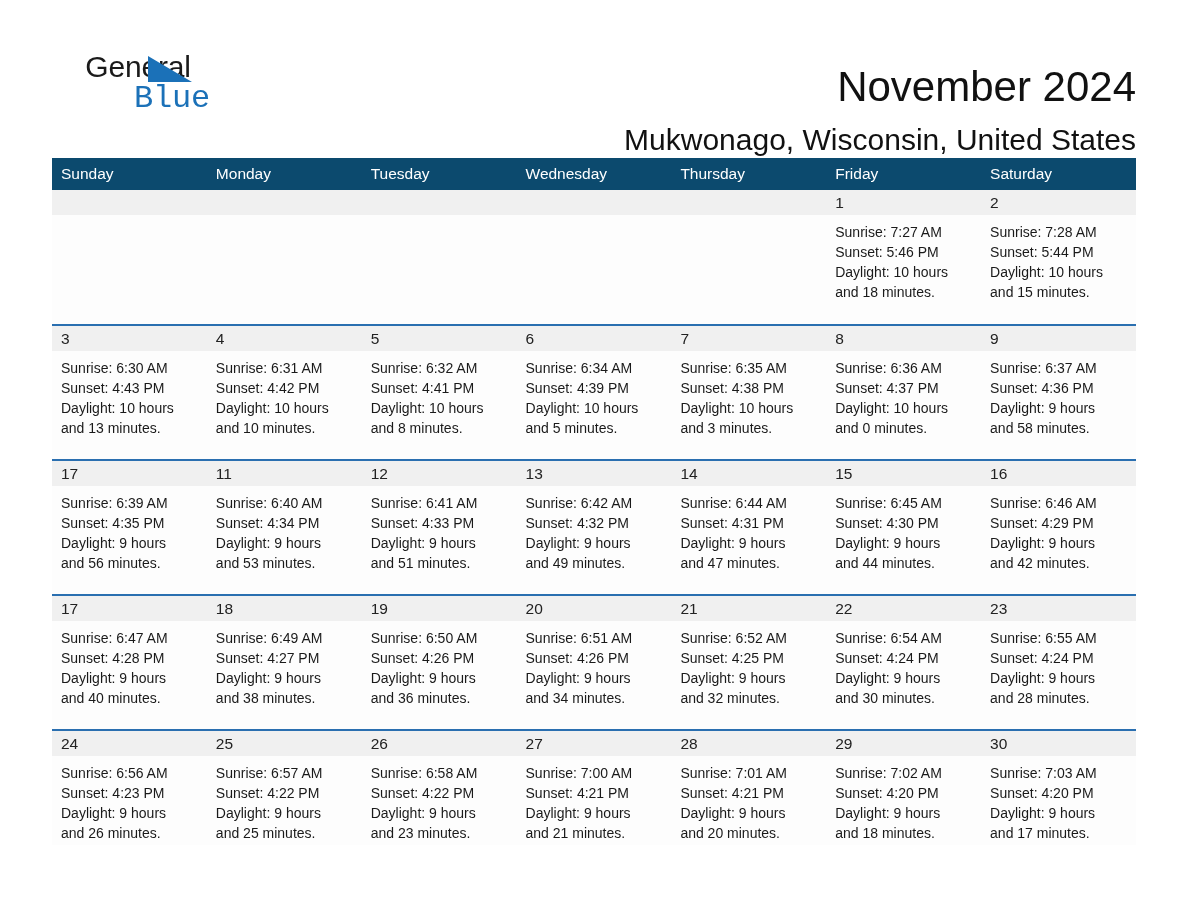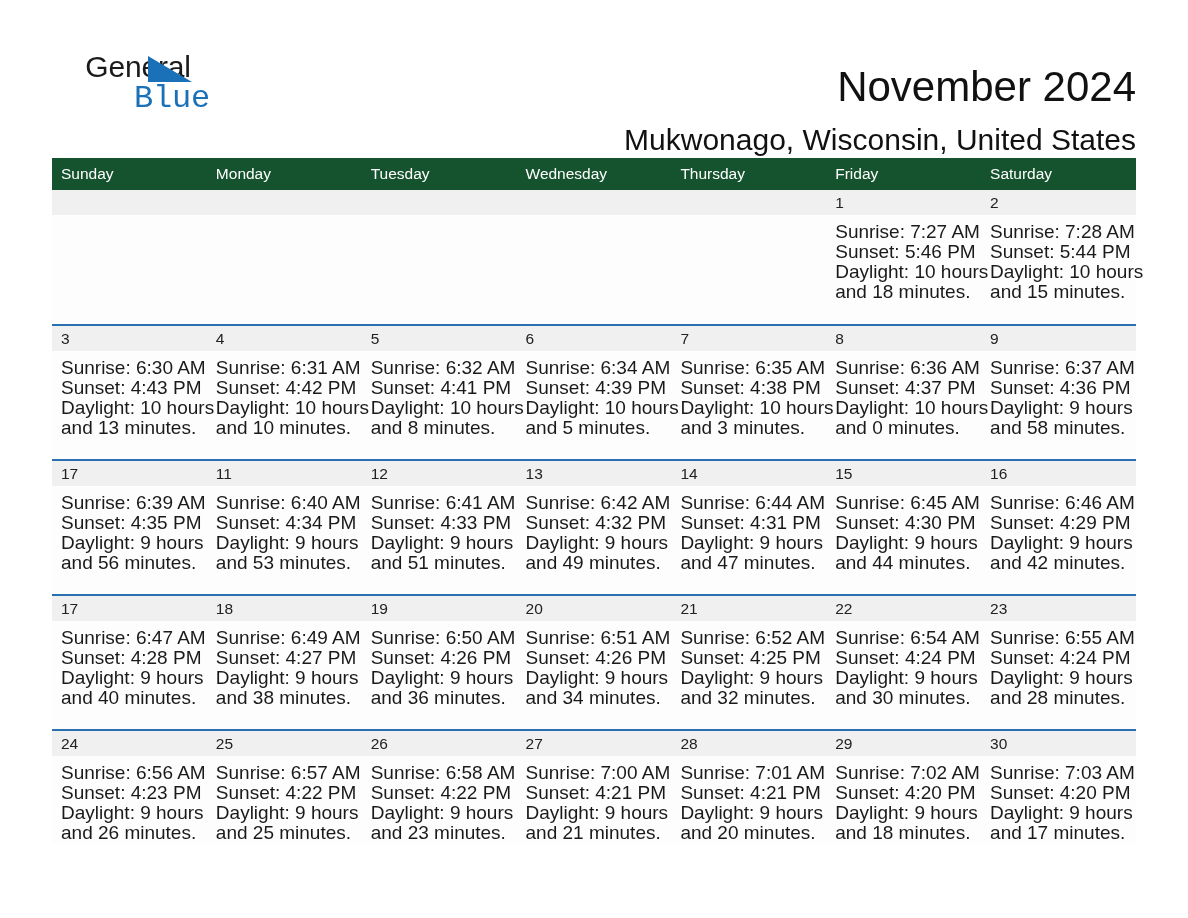--- a/index.html
+++ b/index.html
@@ -93,21 +93,21 @@
     left: 52px;
     top: 158px;
     width: 1084px;
   }
   table.calendar {
     border-collapse: collapse;
     width: 1084px;
     table-layout: fixed;
   }
   table.calendar th {
-    background: #14532d;
+    background: #0c4a6e;
     color: #ffffff;
     font-weight: normal;
     font-size: 15.5px;
     text-align: left;
     padding: 7px 0 7px 9px;
     height: 30px;
     border: none;
   }
   table.calendar td {
     vertical-align: top;
@@ -124,21 +124,21 @@
     background: #f0f0f0;
     height: 25px;
     padding: 2px 0 0 9px;
     font-size: 15.5px;
     color: #222222;
     line-height: 21px;
   }
   .daynum-band.empty { color: transparent; }
   .cell-body {
     padding: 7px 8px 0 9px;
-    font-size: 19px;
+    font-size: 14px;
     line-height: 20px;
     color: #1a1a1a;
   }
   .cell-body div { white-space: nowrap; }
   td.empty .cell-body { visibility: hidden; }
   tr.lastweek td { height: 115px; }
 </style>
 </head>
 <body>
 

